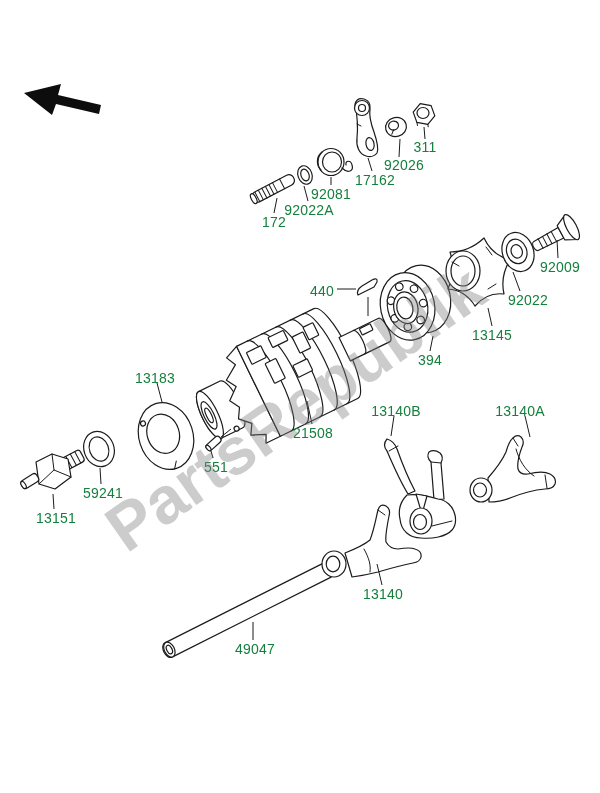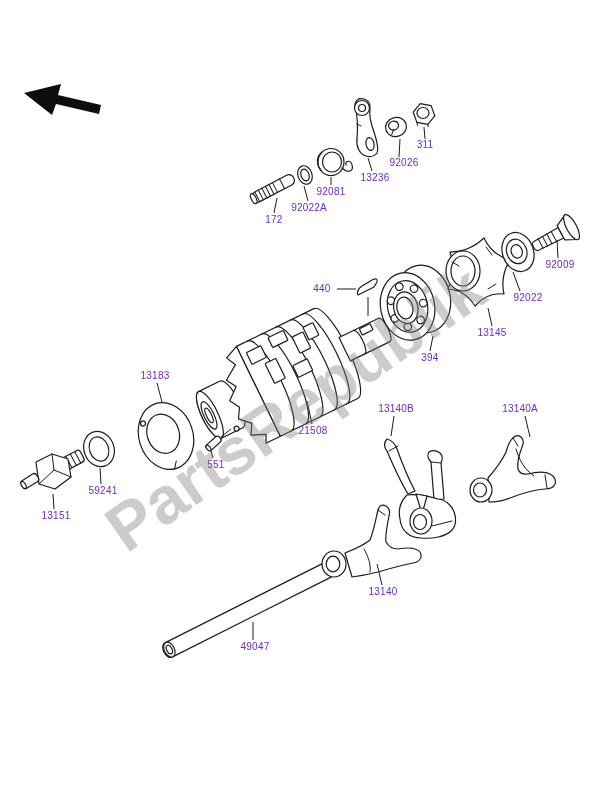--- a/index.html
+++ b/index.html
@@ -5,22 +5,22 @@
   html,body{margin:0;padding:0;background:#fff;}
   .page{position:relative;width:600px;height:793px;background:#fff;overflow:hidden;
         font-family:"Liberation Sans", sans-serif;}
   svg{position:absolute;left:0;top:0;}
   .part path,.part ellipse,.part rect,.part circle,.part polygon{
       stroke:#1b1b1b;stroke-width:1.2;fill:#fff;stroke-linejoin:round;stroke-linecap:round;}
   .part .nf{fill:none;}
   .part .thin{stroke-width:1;}
   .leaders line{stroke:#1b1b1b;stroke-width:1;}
   .arrow path{fill:#0d0d0d;stroke:none;}
-  .part-label{position:absolute;width:90px;text-align:center;font-size:10px;
-      color:#6d28d9;letter-spacing:0.2px;white-space:nowrap;}
+  .part-label{position:absolute;width:90px;text-align:center;font-size:14px;
+      color:#15803d;letter-spacing:0.2px;white-space:nowrap;}
   .watermark{position:absolute;left:45px;top:368px;width:500px;height:80px;
       line-height:80px;text-align:center;font-size:66px;font-weight:bold;
       color:rgba(128,128,128,0.40);transform:rotate(-35deg);pointer-events:none;
       letter-spacing:0px;z-index:5;}
 </style>
 </head>
 <body>
 
 <div class="page">
 
@@ -237,21 +237,21 @@
     <line x1="394" y1="416" x2="391" y2="436"></line>
     <line x1="525" y1="416" x2="530" y2="437"></line>
     <line x1="382" y1="585" x2="377" y2="564"></line>
     <line x1="253" y1="640" x2="253" y2="622"></line>
   </g>
 </svg>
 
   <div class="part-label" style="left:229px;top:214px">172</div>
   <div class="part-label" style="left:264px;top:202px">92022A</div>
   <div class="part-label" style="left:286px;top:186px">92081</div>
-  <div class="part-label" style="left:330px;top:172px">13236</div>
+  <div class="part-label" style="left:330px;top:172px">17162</div>
   <div class="part-label" style="left:359px;top:157px">92026</div>
   <div class="part-label" style="left:380px;top:139px">311</div>
   <div class="part-label" style="left:515px;top:259px">92009</div>
   <div class="part-label" style="left:483px;top:292px">92022</div>
   <div class="part-label" style="left:447px;top:327px">13145</div>
   <div class="part-label" style="left:385px;top:352px">394</div>
   <div class="part-label" style="left:277px;top:283px">440</div>
   <div class="part-label" style="left:268px;top:425px">21508</div>
   <div class="part-label" style="left:110px;top:370px">13183</div>
   <div class="part-label" style="left:171px;top:459px">551</div>

